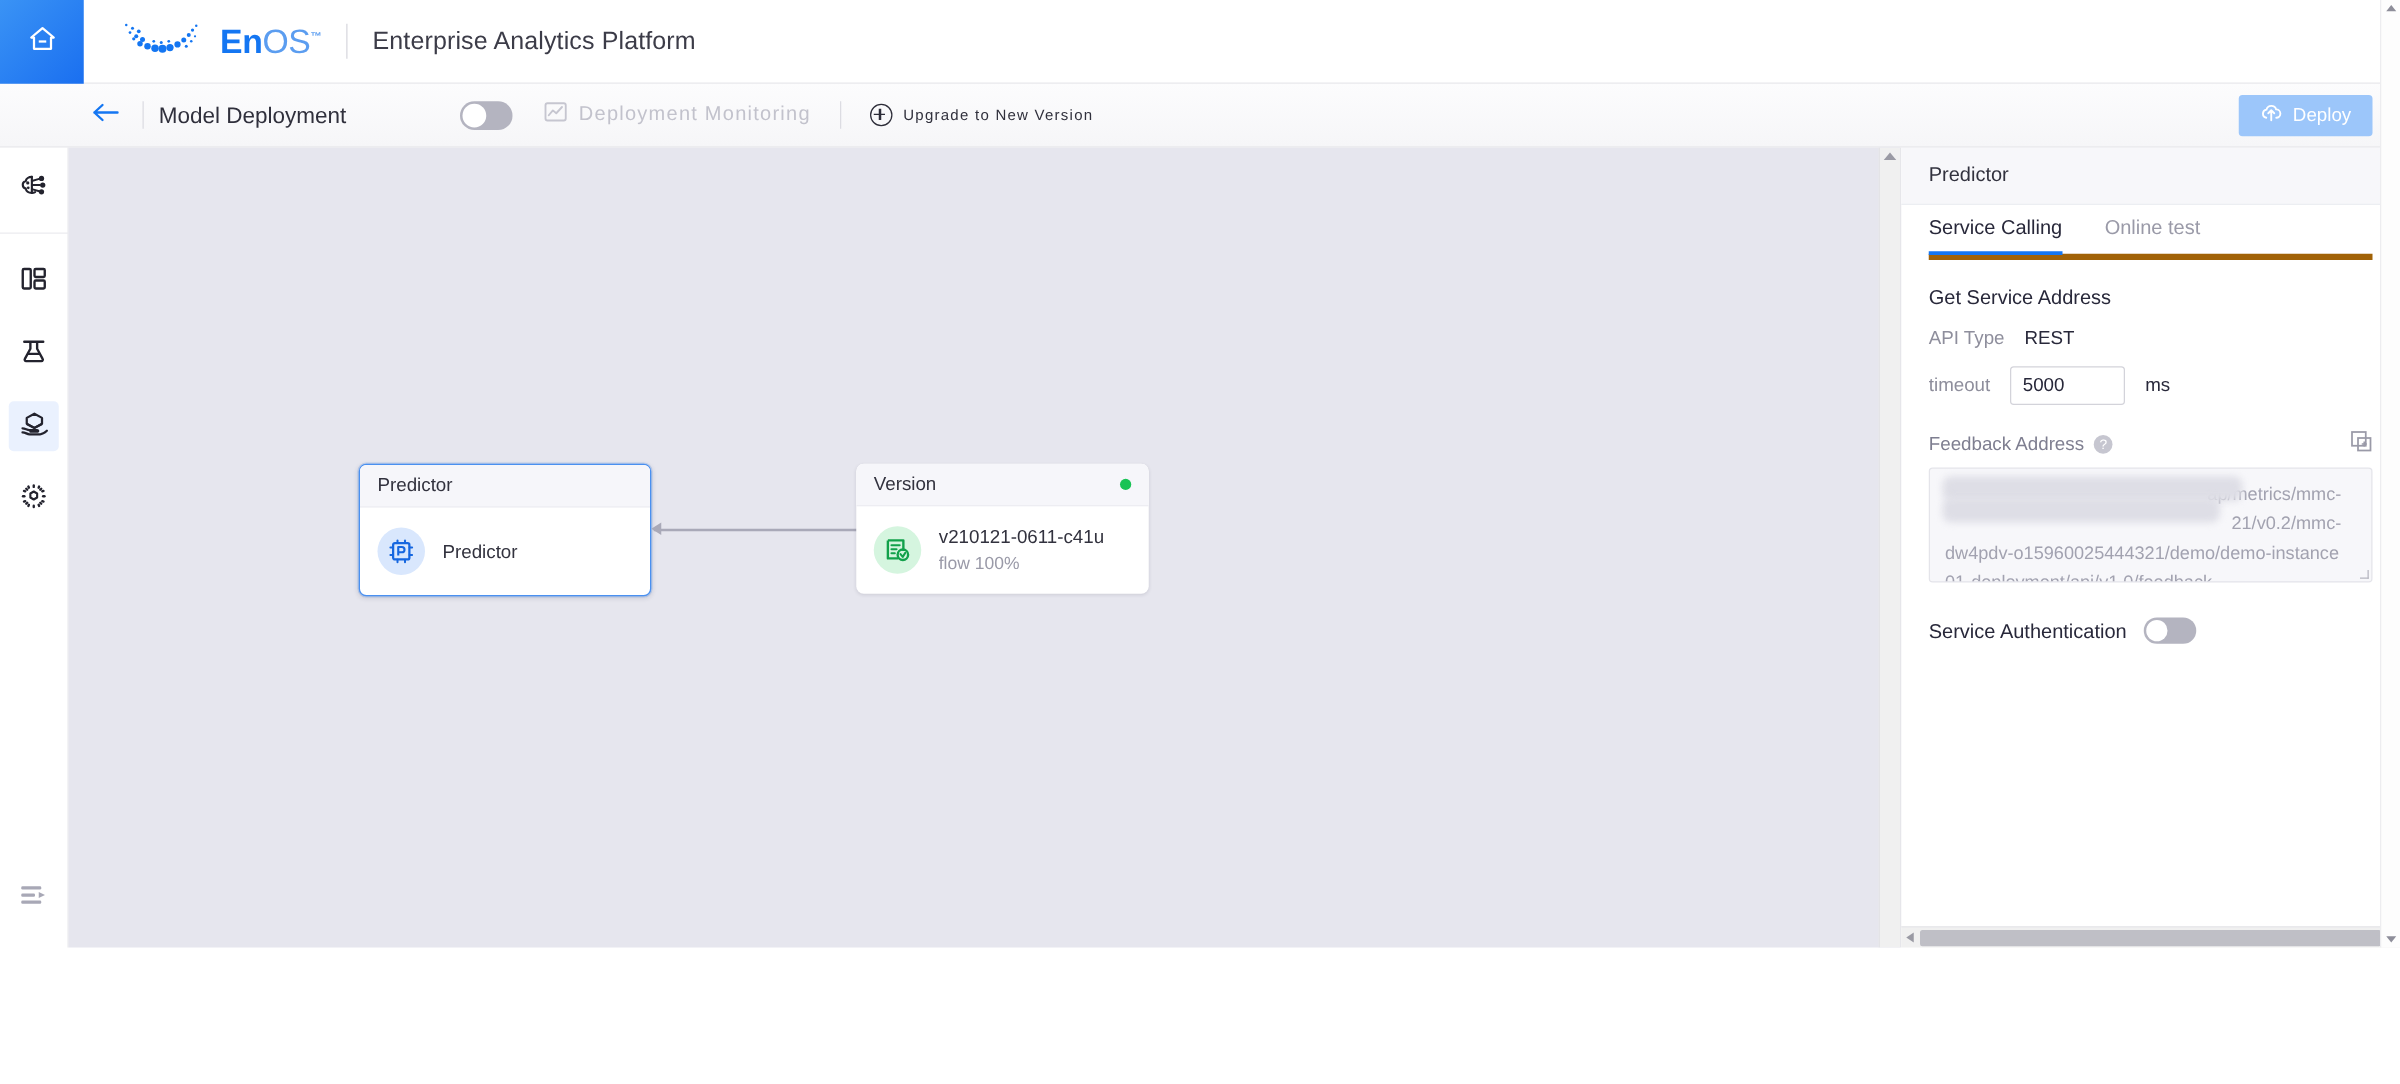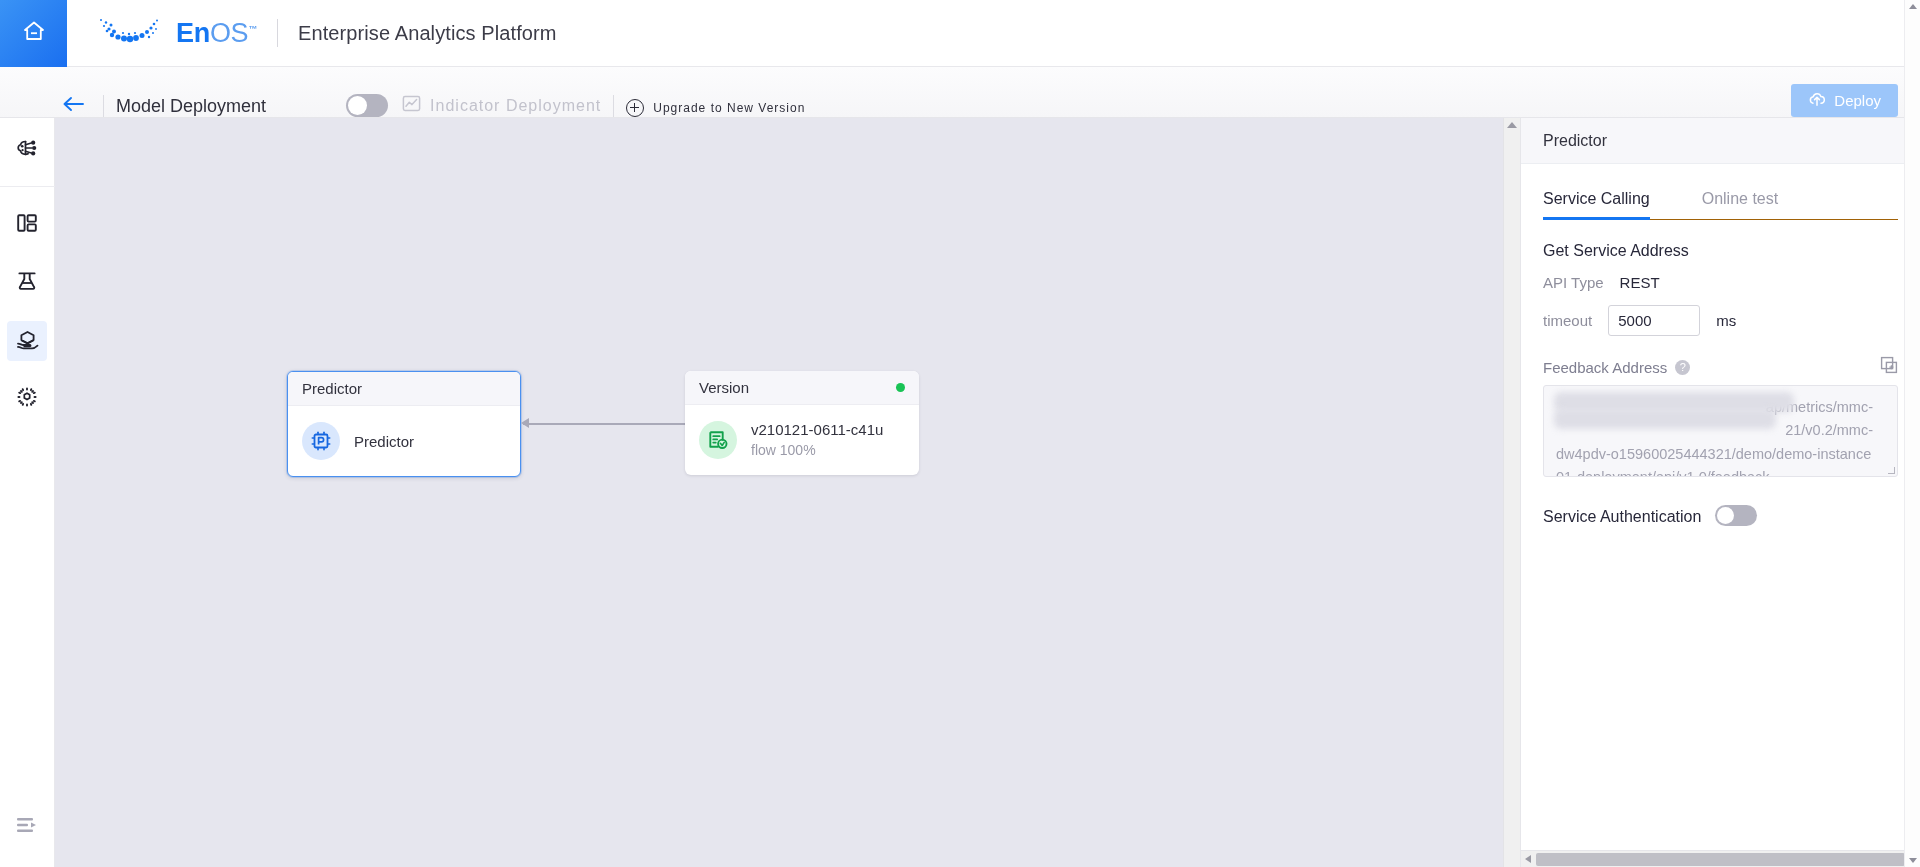--- a/index.html
+++ b/index.html
@@ -1,21 +1,21 @@
 <!DOCTYPE html>
 <html><head>
 <meta charset="utf-8">
 <style>
   * { box-sizing: border-box; margin: 0; padding: 0; }
   html, body {
     width: 1920px; height: 867px;
     font-family: "Liberation Sans", sans-serif;
     background: #fff; overflow: hidden;
   }
-  #app { position: relative; width: 1920px; height: 867px; display: flex; flex-direction: column; }
+  #app { position: relative; width: 1920px; height: 758px; display: flex; flex-direction: column; }
 
   
   .topbar {
     height: 67px; flex: 0 0 67px;
     display: flex; align-items: center;
     background: #fff;
     border-bottom: 1px solid #e8e8ec;
     position: relative; z-index: 30;
   }
   .home-tile {
@@ -38,23 +38,23 @@
     width: 40px; height: 40px; border-radius: 50%;
     background: #dcdce4; overflow: hidden; position: relative; cursor: pointer;
   }
   .avatar .head { position: absolute; width: 15px; height: 16px; background: #1c2a52; border-radius: 8px 8px 5px 5px; left: 12.5px; top: 7px; }
   .avatar .body { position: absolute; width: 28px; height: 18px; background: #b9d2f5; border-radius: 14px 14px 0 0; left: 6px; bottom: 0; }
 
   
   .subheader {
     height: 51px; flex: 0 0 51px;
     background: linear-gradient(180deg,#fcfcfd 0%,#f6f6f8 100%);
-    display: flex; align-items: flex-end;
+    display: flex; align-items: center;
     border-bottom: 1px solid #e6e6ea;
-    padding-left: 0; position: relative; z-index: 20;
+    padding-left: 0; position: relative; z-index: 20; gap: 11px;
   }
   .sub-left { width: 55px; flex: 0 0 55px; }
   .back-arrow { font-size: 22px; color: #1476f2; cursor: pointer; line-height: 1; padding: 0 6px; }
   .backwrap { display:flex; align-items:center; }
   .sub-div { width: 1px; height: 22px; background: #dcdce2; margin: 0 12px; }
   .page-title { font-size: 18px; color: #30303c; white-space: nowrap; }
 
   .toggle {
     width: 42px; height: 23px; border-radius: 12px;
     background: #b4b4c0; position: relative; cursor: pointer; flex: 0 0 42px;
@@ -133,21 +133,21 @@
 
   
   .rpanel {
     width: 400px; flex: 0 0 400px; background: #fff;
     border-left: 1px solid #e6e6ea;
     display: flex; flex-direction: column; position: relative;
   }
   .rp-head { height: 46px; background: #f7f7fa; display: flex; align-items: center; padding: 0 22px; font-size: 16px; color: #32323e; border-bottom: 1px solid #eceef2; flex:0 0 46px;}
   .rp-inner { flex: 1 1 auto; padding: 0 22px 0 22px; overflow: hidden; }
 
-  .tabs { display: flex; gap: 52px; border-bottom: 1px solid #a16207; margin-top: 26px; }
+  .tabs { display: flex; gap: 34px; border-bottom: 5px solid #a16207; margin-top: 10px; }
   .tab { font-size: 16px; padding-bottom: 11px; color: #9a9aa8; cursor: pointer; position: relative; }
   .tab.active { color: #28283a; }
   .tab.active::after { content:""; position: absolute; left: 0; right: 0; bottom: -1px; height: 3px; background: #1476f2; }
 
   .sec-title { font-size: 16px; color: #28283a; margin-top: 22px; }
   .row-kv { display: flex; align-items: center; gap: 16px; margin-top: 14px; }
   .k { font-size: 15px; color: #8e8e9c; }
   .v { font-size: 15px; color: #28283a; }
   .tm-input {
     width: 92px; height: 31px; border: 1px solid #d3d3da; border-radius: 3px;
@@ -268,21 +268,21 @@
       </div>
     </div>
 
     <div class="indicator-group">
       <span>
         <svg width="19" height="19" viewBox="0 0 19 19">
             <rect x="1.4" y="2.6" width="16.2" height="13.8" rx="1.6" fill="none" stroke="#c6c6d0" stroke-width="1.5"></rect>
             <path d="M4 12.2 L7.3 8.3 L10 10.6 L14.6 5.6" fill="none" stroke="#c6c6d0" stroke-width="1.5" stroke-linecap="round" stroke-linejoin="round"></path>
           </svg>
       </span>
-      <span>Indicator Deployment</span>
+      <span>Deployment Monitoring</span>
     </div>
 
     <div class="sub-div"></div>
 
     <div class="upgrade-group">
       <span class="plus-circle"></span>
       <span>Upgrade to New Version</span>
     </div>
 
     <button class="deploy-btn">

